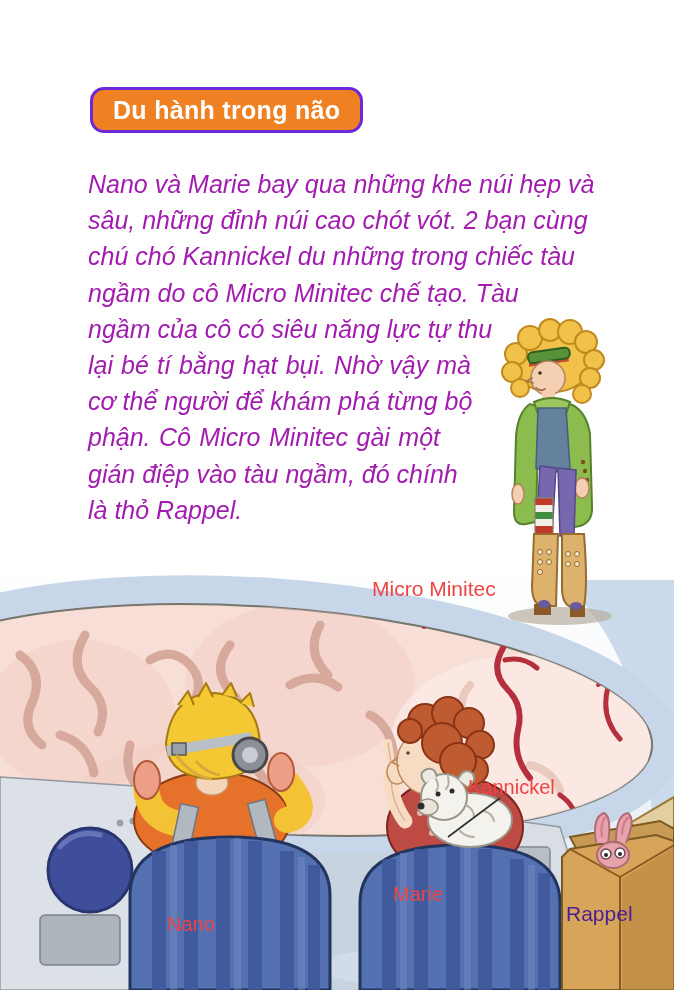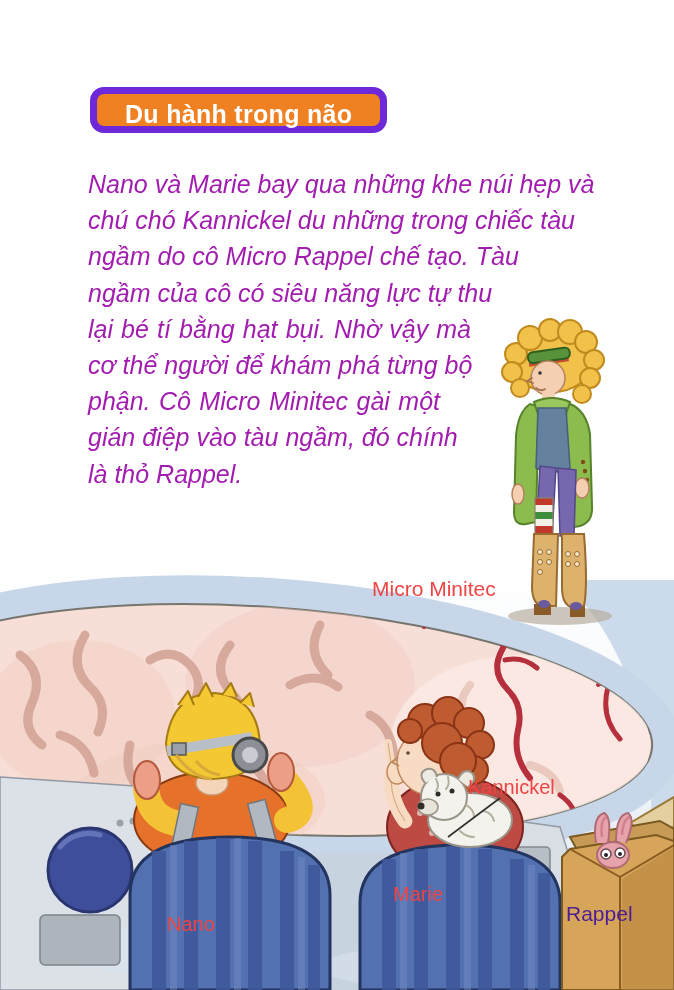--- a/index.html
+++ b/index.html
@@ -3,22 +3,22 @@
 <meta charset="utf-8">
 <style>
   html,body{margin:0;padding:0;}
   #page{
     position:relative; width:674px; height:990px; overflow:hidden;
     background:#ffffff; font-family:"Liberation Sans", sans-serif;
   }
   
   #badge{
     position:absolute; left:90px; top:87px; height:46px;
-    background:#EF8123; border:7px solid #6d28d9; border-radius:14px;
-    box-sizing:border-box; padding:0 28px; line-height:40px;
+    background:#EF8123; border:3px solid #6d28d9; border-radius:14px;
+    box-sizing:border-box; padding:0 20px; line-height:40px;
     color:#fff; font-size:25px; font-weight:bold; letter-spacing:.3px;
     white-space:nowrap;
   }
   
   #story{
     position:absolute; left:88px; top:166px;
     color:#a21caf; font-size:25px; font-style:italic; line-height:36.2px;
   }
   .sline{ text-align:justify; text-align-last:justify; white-space:nowrap; }
   .w0{width:421px}.w1{width:421px}.w2{width:421px}.w3{width:421px}
@@ -38,22 +38,23 @@
 </style>
 </head>
 <body>
 
 <div id="page">
 
   <div id="badge">Du hành trong não</div>
 
   <div id="story">
     <div class="sline w0">Nano và Marie bay qua những khe núi hẹp và</div>
+    <div class="sline w1">sâu, những đỉnh núi cao chót vót. 2 bạn cùng</div>
     <div class="sline w2">chú chó Kannickel du những trong chiếc tàu</div>
-    <div class="sline w3">ngầm do cô Micro Rappel chế tạo. Tàu</div>
+    <div class="sline w3">ngầm do cô Micro Minitec chế tạo. Tàu</div>
     <div class="sline w4">ngầm của cô có siêu năng lực tự thu</div>
     <div class="sline w5">lại bé tí bằng hạt bụi. Nhờ vậy mà</div>
     <div class="sline w7">cơ thể người để khám phá từng bộ</div>
     <div class="sline w8">phận. Cô Micro Minitec gài một</div>
     <div class="sline w9">gián điệp vào tàu ngầm, đó chính</div>
     <div class="wlast">là thỏ Rappel.</div>
   </div>
 
   <svg id="scene-svg" width="674" height="425" viewBox="0 0 674 425">
     <defs>

